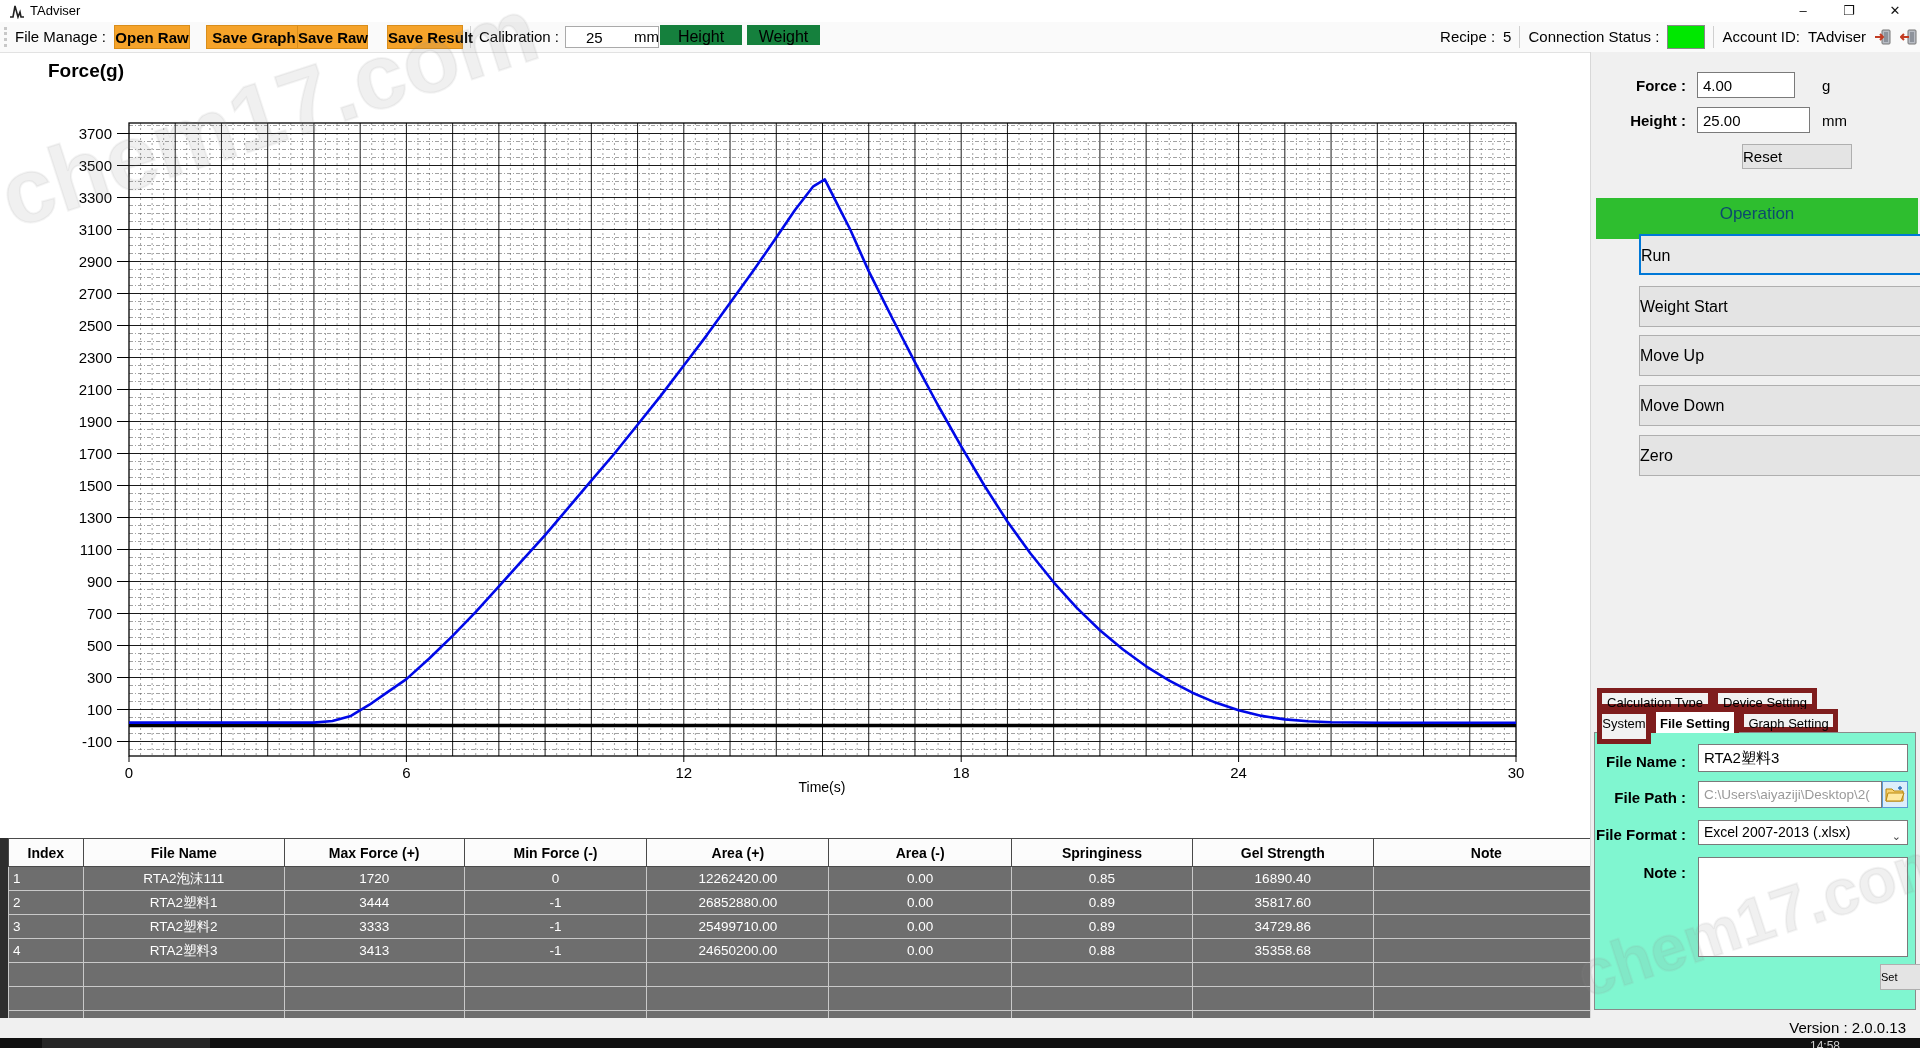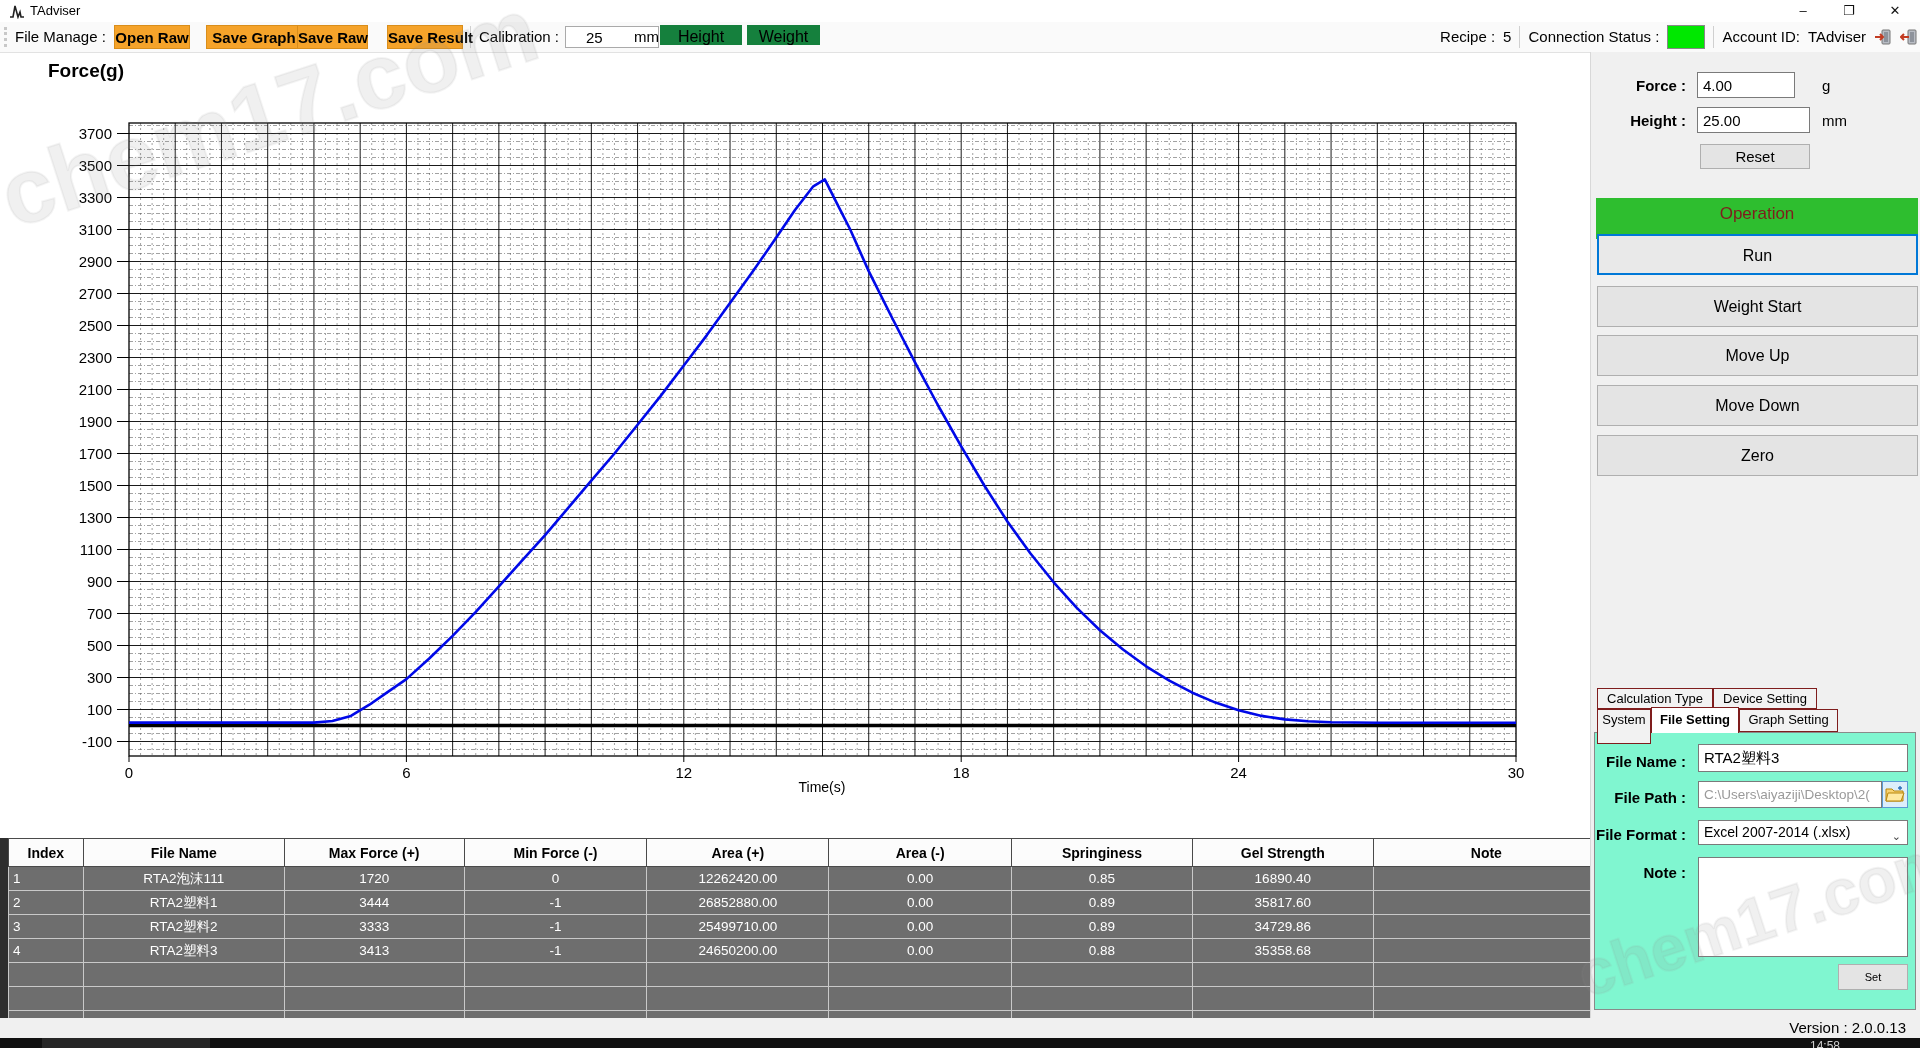--- a/index.html
+++ b/index.html
@@ -33,25 +33,25 @@
   .tbl th{background:#fcfcfc;color:#000;border:1px solid #4a4a4a;height:25px;font-weight:600;font-size:14px;}
   .tbl td{background:#6e6e6e;color:#fff;border:1px solid #c9c9c9;height:21px;text-align:center;
           overflow:hidden;white-space:nowrap;}
   .tbl td.idx{text-align:left;padding-left:4px;}
   .leftstrip{left:0;top:838px;width:8px;height:180px;background:#2e2e2e;}
   
   .rpanel{left:1590px;top:52px;width:330px;height:966px;background:#f0f0f0;border-left:1px solid #d8d8d8;}
   .rlabel{font-size:15px;font-weight:600;text-align:right;white-space:nowrap;}
   .rinput{background:#fff;border:1px solid #7a7a7a;font-size:15px;padding:0 5px;
           font-family:"Liberation Sans",sans-serif;box-sizing:border-box;}
-  .gbtn{background:#e4e4e4;border:1px solid #afafaf;box-sizing:border-box;text-align:center;cursor:pointer;}
-  .opbanner{left:1596px;top:198px;width:322px;height:41px;background:#2ebe2f;color:#7f1d1d;
+  .gbtn{background:#e4e4e4;border:1px solid #afafaf;box-sizing:border-box;text-align:left;cursor:pointer;margin-left:42px;}
+  .opbanner{left:1596px;top:198px;width:322px;height:41px;background:#2ebe2f;color:#0c4a6e;
             font-size:17px;text-align:center;line-height:31px;}
   .opbtn{left:1597px;width:321px;height:41px;font-size:16px;line-height:39px;}
-  .tab{box-sizing:border-box;border:1px solid #7f1d1d;background:#f2f2f2;text-align:center;
+  .tab{box-sizing:border-box;border:5px solid #7f1d1d;background:#f2f2f2;text-align:center;
        font-size:13px;line-height:19px;cursor:pointer;white-space:nowrap;}
   .tab.active{background:#fff;border-bottom:none;font-weight:700;z-index:3;}
   .mint{left:1594px;top:732px;width:322px;height:278px;background:#80f6d0;border:1px solid #8a8a8a;box-sizing:border-box;}
   .chev{position:absolute;right:6px;top:4px;font-size:11px;color:#444;}
   
   .statusbar{left:0;top:1018px;width:1920px;height:20px;background:#f0f0f0;}
   .version{right:14px;top:0;line-height:20px;font-size:15px;}
   .taskbar{left:0;top:1038px;width:1920px;height:10px;background:#101010;overflow:hidden;}
   .taskseg{left:42px;top:0;width:168px;height:10px;background:#262626;}
   .clock{left:1810px;top:1px;color:#cfcfcf;font-size:12px;line-height:14px;}
@@ -498,21 +498,21 @@
 <input class="abs rinput" style="left: 1698px; top: 781px; width: 184px; height: 27px; color: rgb(154, 154, 154); font-size: 13.5px;" readonly="" value="C:\Users\aiyaziji\Desktop\2(">
 <div class="abs" style="left:1882px;top:781px;width:26px;height:27px;background:#dceefb;border:1px solid #5a9bd5;box-sizing:border-box;cursor:pointer">
   <svg width="20" height="18" style="margin:3px 2px" viewBox="0 0 20 18">
     <path d="M1,4 h6 l2,2 h9 v10 h-17 z" fill="#f7d270" stroke="#b8860b"></path>
     <path d="M3,8 h16 l-3,8 h-15 z" fill="#ffe9a0" stroke="#b8860b"></path>
     <path d="M13,3 h4 m-2,-2 v4" stroke="#2a6fb8" stroke-width="1.4"></path>
   </svg>
 </div>
 <div class="abs rlabel" style="left:1596px;top:826px;width:90px">File Format :</div>
 <div class="abs rinput" style="left:1698px;top:820px;width:210px;height:25px;line-height:23px;font-size:14px;background:#fff;cursor:pointer">
-  <span>Excel 2007-2014 (.xlsx)</span>
+  <span>Excel 2007-2013 (.xlsx)</span>
   <span class="chev">⌄</span>
 </div>
 <div class="abs rlabel" style="left:1600px;top:864px;width:86px">Note :</div>
 <textarea class="abs rinput" style="left: 1698px; top: 857px; width: 210px; height: 100px; resize: none;"></textarea>
 <div class="abs gbtn" style="left:1838px;top:964px;width:70px;height:26px;line-height:24px;font-size:11px">Set</div>
 
 <div class="abs statusbar">
   <div class="abs version">Version : 2.0.0.13</div>
 </div>
 <div class="abs taskbar">

